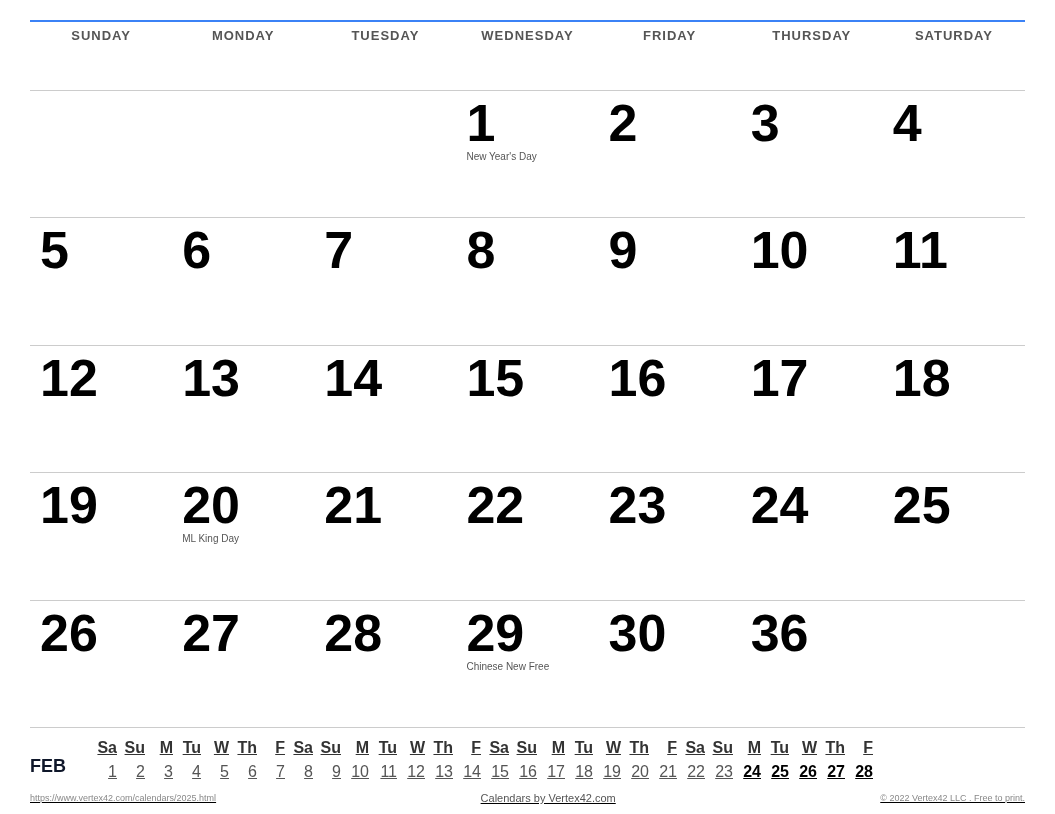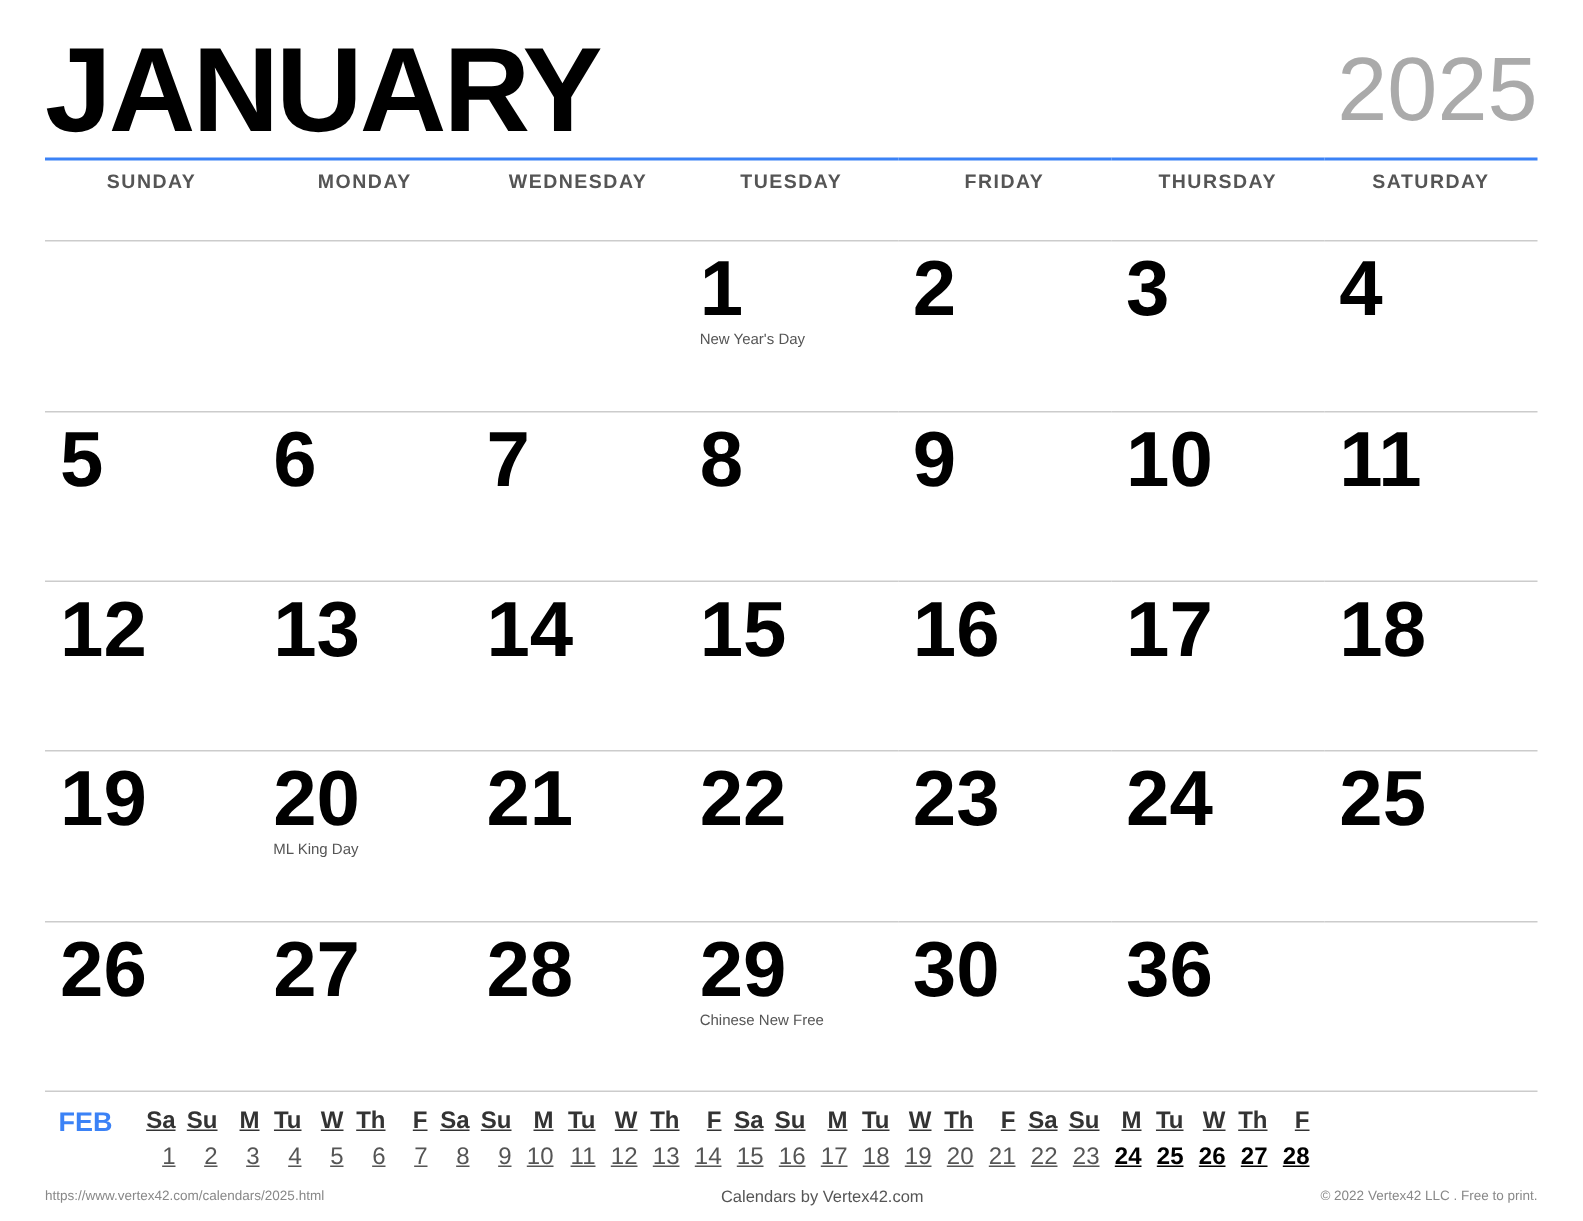--- a/index.html
+++ b/index.html
@@ -80,26 +80,25 @@
     }
     .mini-calendar-section {
       border-top: 1px solid #ccc;
       padding: 8px 0 4px 0;
       display: flex;
       align-items: flex-start;
     }
     .mini-month-label {
       font-size: 18px;
       font-weight: 900;
-      color: #3b82f6;
+      color: #0f172a;
       margin-right: 14px;
-      margin-top: 2px;
+      margin-top: 20px;
       font-family: Arial Black, Arial, sans-serif;
       min-width: 45px;
-      text-align: right;
     }
     .mini-grid {
       display: flex;
       flex-direction: column;
       flex: 1;
     }
     .mini-row {
       display: flex;
       gap: 0;
     }
@@ -115,47 +114,45 @@
       font-weight: 700;
       color: #333;
     }
     .mini-cell.dark {
       font-weight: 900;
       color: #000;
     }
     .footer-row {
       display: flex;
       justify-content: space-between;
+      align-items: center;
       padding: 4px 0 0 0;
+      text-decoration: underline;
     }
     .footer-text {
       font-size: 9px;
       color: #888;
     }
     .footer-center {
       font-size: 11px;
       color: #555;
     }
   </style>
 </head>
 <body>
 
 <div class="calendar-container">
 
-  <div class="header-row">
-    <div class="month-title">JANUARY</div>
-    <div class="year-title">2025</div>
-  </div>
 
   <div class="days-grid" id="days-grid">
 
   <div class="day-header">SUNDAY</div>
       <div class="day-header">MONDAY</div>
+      <div class="day-header">TUESDAY</div>
       <div class="day-header">WEDNESDAY</div>
-      <div class="day-header">TUESDAY</div>
       <div class="day-header">FRIDAY</div>
       <div class="day-header">THURSDAY</div>
       <div class="day-header">SATURDAY</div>
       <div class="day-cell empty"></div>
       <div class="day-cell empty"></div>
       <div class="day-cell empty"></div>
       <div class="day-cell">
         <div class="day-number">1</div>
         <div class="holiday-text">New Year's Day</div>
       </div>

